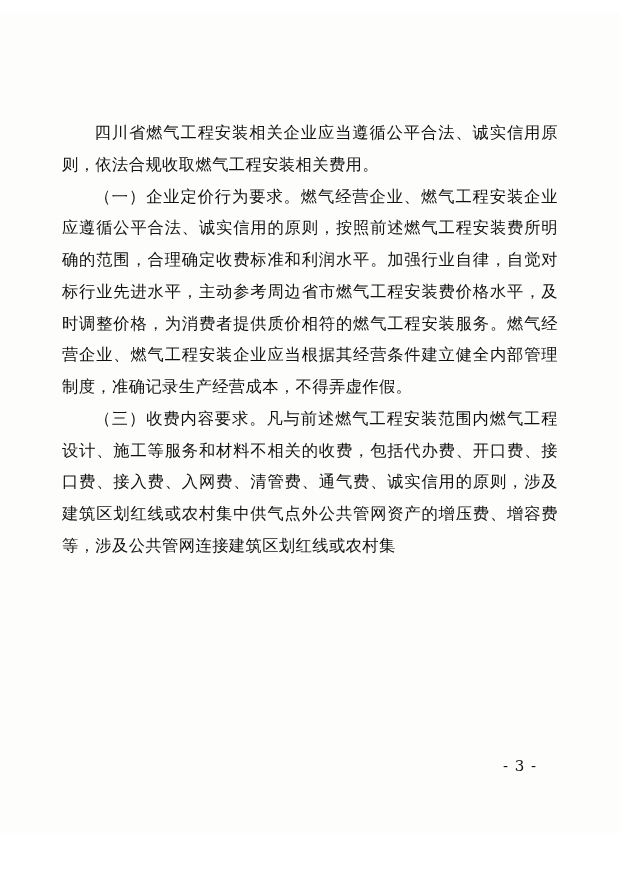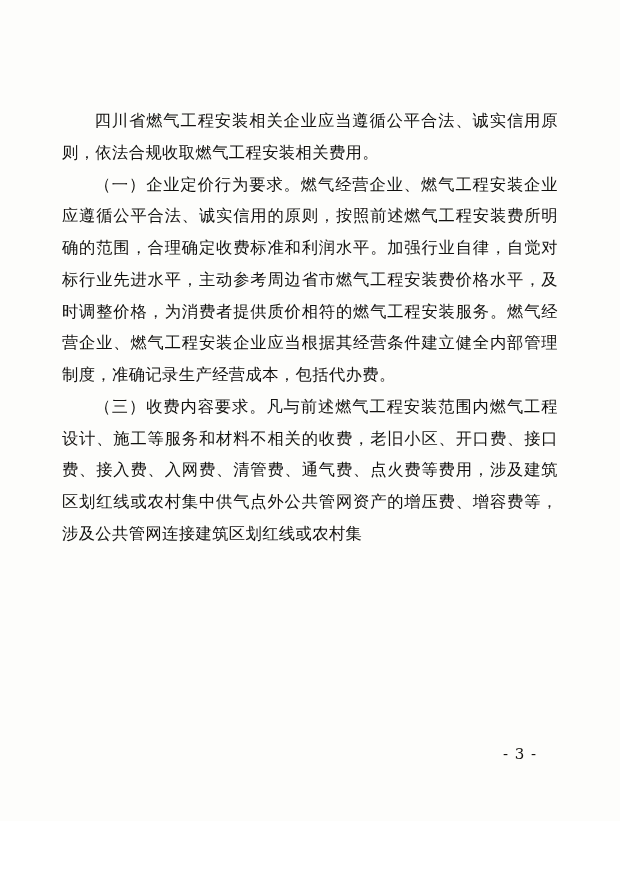--- a/index.html
+++ b/index.html
@@ -13,20 +13,21 @@
     font-family: "DejaVu Serif", "Liberation Serif", serif;
     overflow: hidden;
   }
   .page {
     position: relative;
     width: 620px;
     height: 821px;
     background: #fdfdfb;
     box-sizing: border-box;
     padding: 105px 62px 60px 62px;
+    margin-top: 12px;
   }
   .doc-body {
     font-size: 16.3px;
     line-height: 1.95;
     color: #12110f;
     text-align: justify;
     text-justify: inter-ideograph;
     letter-spacing: 0.4px;
   }
   .para {
@@ -48,19 +49,19 @@
     display: inline-block;
     margin-left: 420px;
   }
 </style>
 </head>
 <body>
 
 <div class="page">
   <div class="doc-body">
     <p class="para">四川省燃气工程安装相关企业应当遵循公平合法、诚实信用原则，依法合规收取燃气工程安装相关费用。</p>
-    <p class="para">（一）企业定价行为要求。燃气经营企业、燃气工程安装企业应遵循公平合法、诚实信用的原则，按照前述燃气工程安装费所明确的范围，合理确定收费标准和利润水平。加强行业自律，自觉对标行业先进水平，主动参考周边省市燃气工程安装费价格水平，及时调整价格，为消费者提供质价相符的燃气工程安装服务。燃气经营企业、燃气工程安装企业应当根据其经营条件建立健全内部管理制度，准确记录生产经营成本，包括代办费。</p>
-    <p class="para">（三）收费内容要求。凡与前述燃气工程安装范围内燃气工程设计、施工等服务和材料不相关的收费，老旧小区、开口费、接口费、接入费、入网费、清管费、通气费、点火费等费用，涉及建筑区划红线或农村集中供气点外公共管网资产的增压费、增容费等，涉及公共管网连接建筑区划红线或农村集</p>
+    <p class="para">（一）企业定价行为要求。燃气经营企业、燃气工程安装企业应遵循公平合法、诚实信用的原则，按照前述燃气工程安装费所明确的范围，合理确定收费标准和利润水平。加强行业自律，自觉对标行业先进水平，主动参考周边省市燃气工程安装费价格水平，及时调整价格，为消费者提供质价相符的燃气工程安装服务。燃气经营企业、燃气工程安装企业应当根据其经营条件建立健全内部管理制度，准确记录生产经营成本，不得弄虚作假。</p>
+    <p class="para">（三）收费内容要求。凡与前述燃气工程安装范围内燃气工程设计、施工等服务和材料不相关的收费，包括代办费、开口费、接口费、接入费、入网费、清管费、通气费、诚实信用的原则，涉及建筑区划红线或农村集中供气点外公共管网资产的增压费、增容费等，涉及公共管网连接建筑区划红线或农村集</p>
   </div>
   <div class="page-number">
     <span class="pn-inner">- 3 -</span>
   </div>
 </div>
 
 </body></html>

